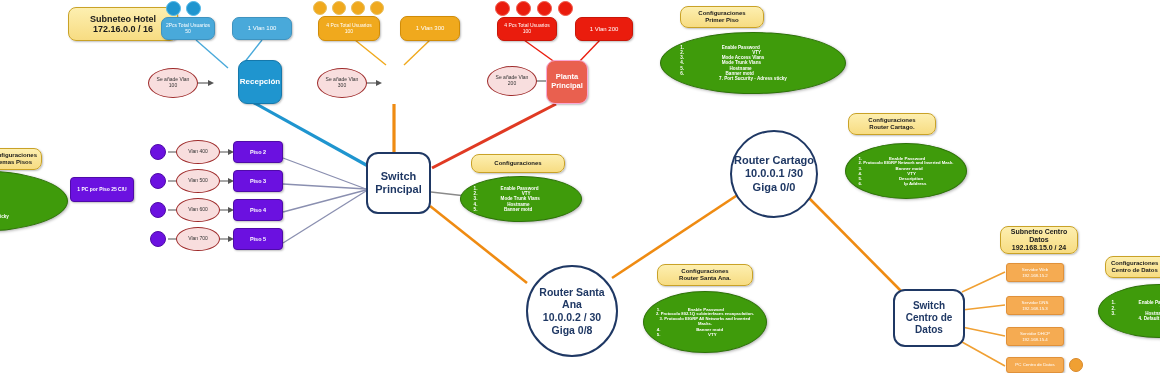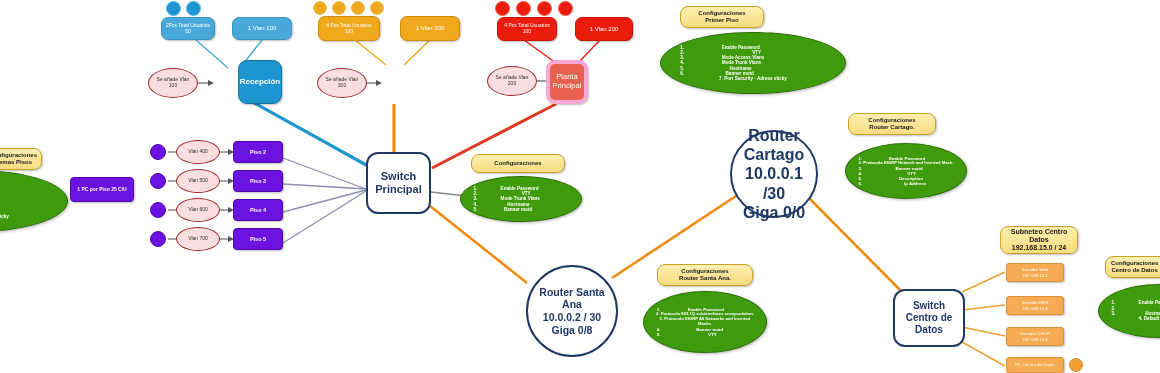--- a/index.html
+++ b/index.html
@@ -33,21 +33,21 @@
     border-radius:8px;
   }
   
   .blue{background:#49a9da;border:1px solid #3f93bf;color:#fff;}
   .blue-solid{background:#1f95cf;border:1px solid #1578ab;color:#fff;font-weight:bold;}
   
   .orange{background:#f0a91d;border:1px solid #d08c08;color:#fff;}
   .orange-solid{background:#ef8b12;border:1px solid #d3760a;color:#fff;font-weight:bold;}
   
   .red{background:#ea1c0d;border:1px solid #c81608;color:#fff;}
-  .red-solid{background:#e9604f;border:4px solid #f9a8d4;color:#fff;font-weight:normal;}
+  .red-solid{background:#e9604f;border:1px solid #f9a8d4;color:#fff;font-weight:bold;}
   
   .purple{background:#6b11e0;border:1px solid #4f0ba8;color:#fff;font-weight:bold;}
   
   .serverchip{background:#f5ab52;border:1px solid #e0913a;color:#fff;}
 
   
   .dot{border-radius:50%;}
 
   
   .ell{
@@ -128,20 +128,24 @@
     <line x1="612" y1="278" x2="742" y2="192" stroke="#ef8b12" stroke-width="2.6"></line>
 
     <line x1="806" y1="195" x2="905" y2="295" stroke="#ef8b12" stroke-width="2.6"></line>
 
     <line x1="962" y1="292" x2="1005" y2="272" stroke="#f0a033" stroke-width="1.6"></line>
     <line x1="962" y1="310" x2="1005" y2="305" stroke="#f0a033" stroke-width="1.6"></line>
     <line x1="962" y1="327" x2="1005" y2="336" stroke="#f0a033" stroke-width="1.6"></line>
     <line x1="962" y1="342" x2="1005" y2="366" stroke="#f0a033" stroke-width="1.6"></line>
   </svg>
 
+  <div class="node rbox yellow" style="left:68px;top:7px;width:110px;height:34px;font-size:9px;">
+    <span>Subneteo Hotel
+172.16.0.0 / 16</span>
+  </div>
 
   <div class="node dot" style="left:166px;top:1px;width:15px;height:15px;background:#1f95cf;border:1px solid #50b8e8;"></div>
   <div class="node dot" style="left:186px;top:1px;width:15px;height:15px;background:#1f95cf;border:1px solid #50b8e8;"></div>
 
   <div class="node rbox blue" style="left:161px;top:17px;width:54px;height:23px;font-size:5px;">
     <span>2Pcs Total Usuarios
 50</span>
   </div>
   <div class="node rbox blue" style="left:232px;top:17px;width:60px;height:23px;font-size:6px;">
     <span>1 Vlan 100</span>
@@ -316,21 +320,21 @@
           <span class="cfg-num">4.</span>
           <span class="cfg-txt" style="padding-left:8%;">Hostname</span>
         </div>
       <div class="cfg-line">
           <span class="cfg-num">5.</span>
           <span class="cfg-txt" style="padding-left:4%;">Banner motd</span>
         </div>
     </div>
   </div>
 
-  <div class="node devcircle" style="left:730px;top:130px;width:88px;height:88px;font-size:16px;text-align:center;">
+  <div class="node devcircle" style="left:730px;top:130px;width:88px;height:88px;font-size:11px;text-align:center;">
     <span style="white-space:pre-line;">Router Cartago
 10.0.0.1 /30
 Giga  0/0</span>
   </div>
   <div class="node rbox yellow" style="left:848px;top:113px;width:88px;height:22px;font-size:6px;">
     <span>Configuraciones
 Router Cartago.</span>
   </div>
   <div class="node ell ell-green" style="left:845px;top:143px;width:122px;height:56px;font-size:4.4px;">
     <div class="cfg">

